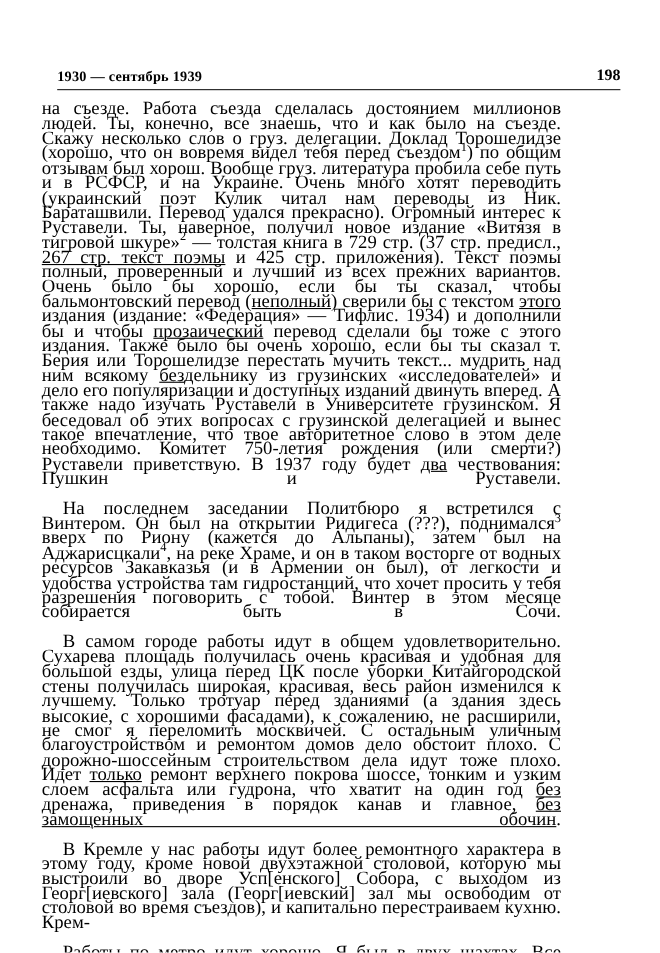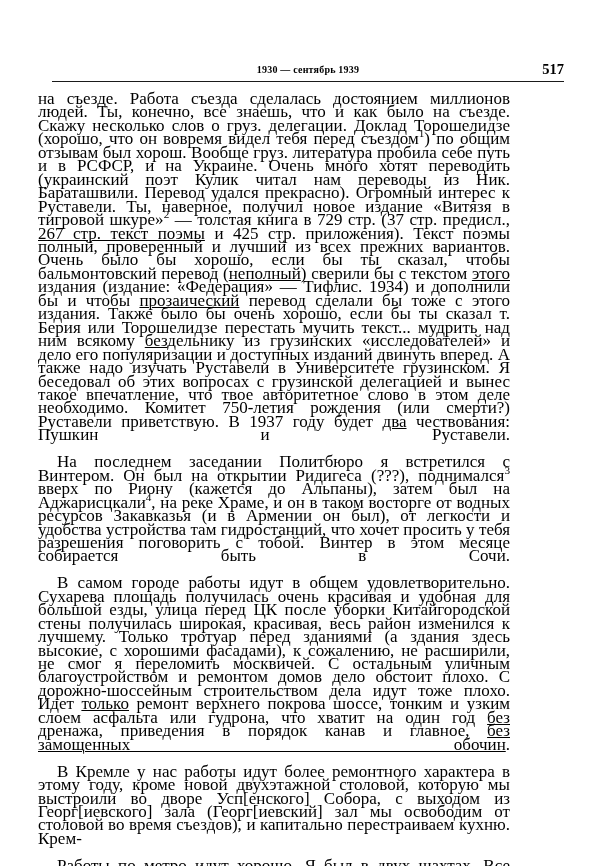--- a/index.html
+++ b/index.html
@@ -31,22 +31,21 @@
     left: 52px;
     top: 63px;
     width: 512px;
     height: 16px;
   }
   .runhead-center {
     position: absolute;
     left: 0;
     top: 0;
     width: 100%;
-    text-align: center;
-    font-size: 10px;
+    font-size: 13px;
     font-weight: bold;
     letter-spacing: 0.2px;
     line-height: 14px;
     white-space: nowrap;
   }
   .runhead-folio {
     position: absolute;
     right: 0;
     top: -3px;
     font-size: 14.5px;
@@ -101,21 +100,21 @@
     vertical-align: super;
   }
 </style>
 </head>
 <body>
 
 <div class="page">
 
   <div class="runhead">
     <div class="runhead-center">1930 — сентябрь 1939</div>
-    <div class="runhead-folio">517</div>
+    <div class="runhead-folio">198</div>
   </div>
   <div class="runhead-rule"></div>
 
   <div class="textblock">
 
     <p>на съезде. Работа съезда сделалась достоянием миллионов людей. Ты, конечно, все знаешь, что и как было на съезде. Скажу несколько слов о груз. делегации. Доклад Торошелидзе (хорошо, что он вовремя видел тебя перед съездом<sup>1</sup>) по общим отзывам был хорош. Вообще груз. литература пробила себе путь и в РСФСР, и на Украине. Очень много хотят переводить (украинский поэт Кулик читал нам переводы из Ник. Бараташвили. Перевод удался прекрасно). Огромный интерес к Руставели. Ты, наверное, получил новое издание «Витязя в тигровой шкуре»<sup>2</sup> — толстая книга в 729 стр. (37 стр. предисл., <u>267 стр. текст поэмы</u> и 425 стр. приложения). Текст поэмы полный, проверенный и лучший из всех прежних вариантов. Очень было бы хорошо, если бы ты сказал, чтобы бальмонтовский перевод (<u>неполный</u>) сверили бы с текстом <u>этого</u> издания (издание: «Федерация» — Тифлис. 1934) и дополнили бы и чтобы <u>прозаический</u> перевод сделали бы тоже с этого издания. Также было бы очень хорошо, если бы ты сказал т. Берия или Торошелидзе перестать мучить текст... мудрить над ним всякому <u>без</u>дельнику из грузинских «исследователей» и дело его популяризации и доступных изданий двинуть вперед. А также надо изучать Руставели в Университете грузинском. Я беседовал об этих вопросах с грузинской делегацией и вынес такое впечатление, что твое авторитетное слово в этом деле необходимо. Комитет 750-летия рождения (или смерти?) Руставели приветствую. В 1937 году будет <u>два</u> чествования: Пушкин и Руставели.</p>
 
     <p class="ind">На последнем заседании Политбюро я встретился с Винтером. Он был на открытии Ридигеса (???), поднимался<sup>3</sup> вверх по Риону (кажется до Альпаны), затем был на Аджарисцкали<sup>4</sup>, на реке Храме, и он в таком восторге от водных ресурсов Закавказья (и в Армении он был), от легкости и удобства устройства там гидростанций, что хочет просить у тебя разрешения поговорить с тобой. Винтер в этом месяце собирается быть в Сочи.</p>
 
 

